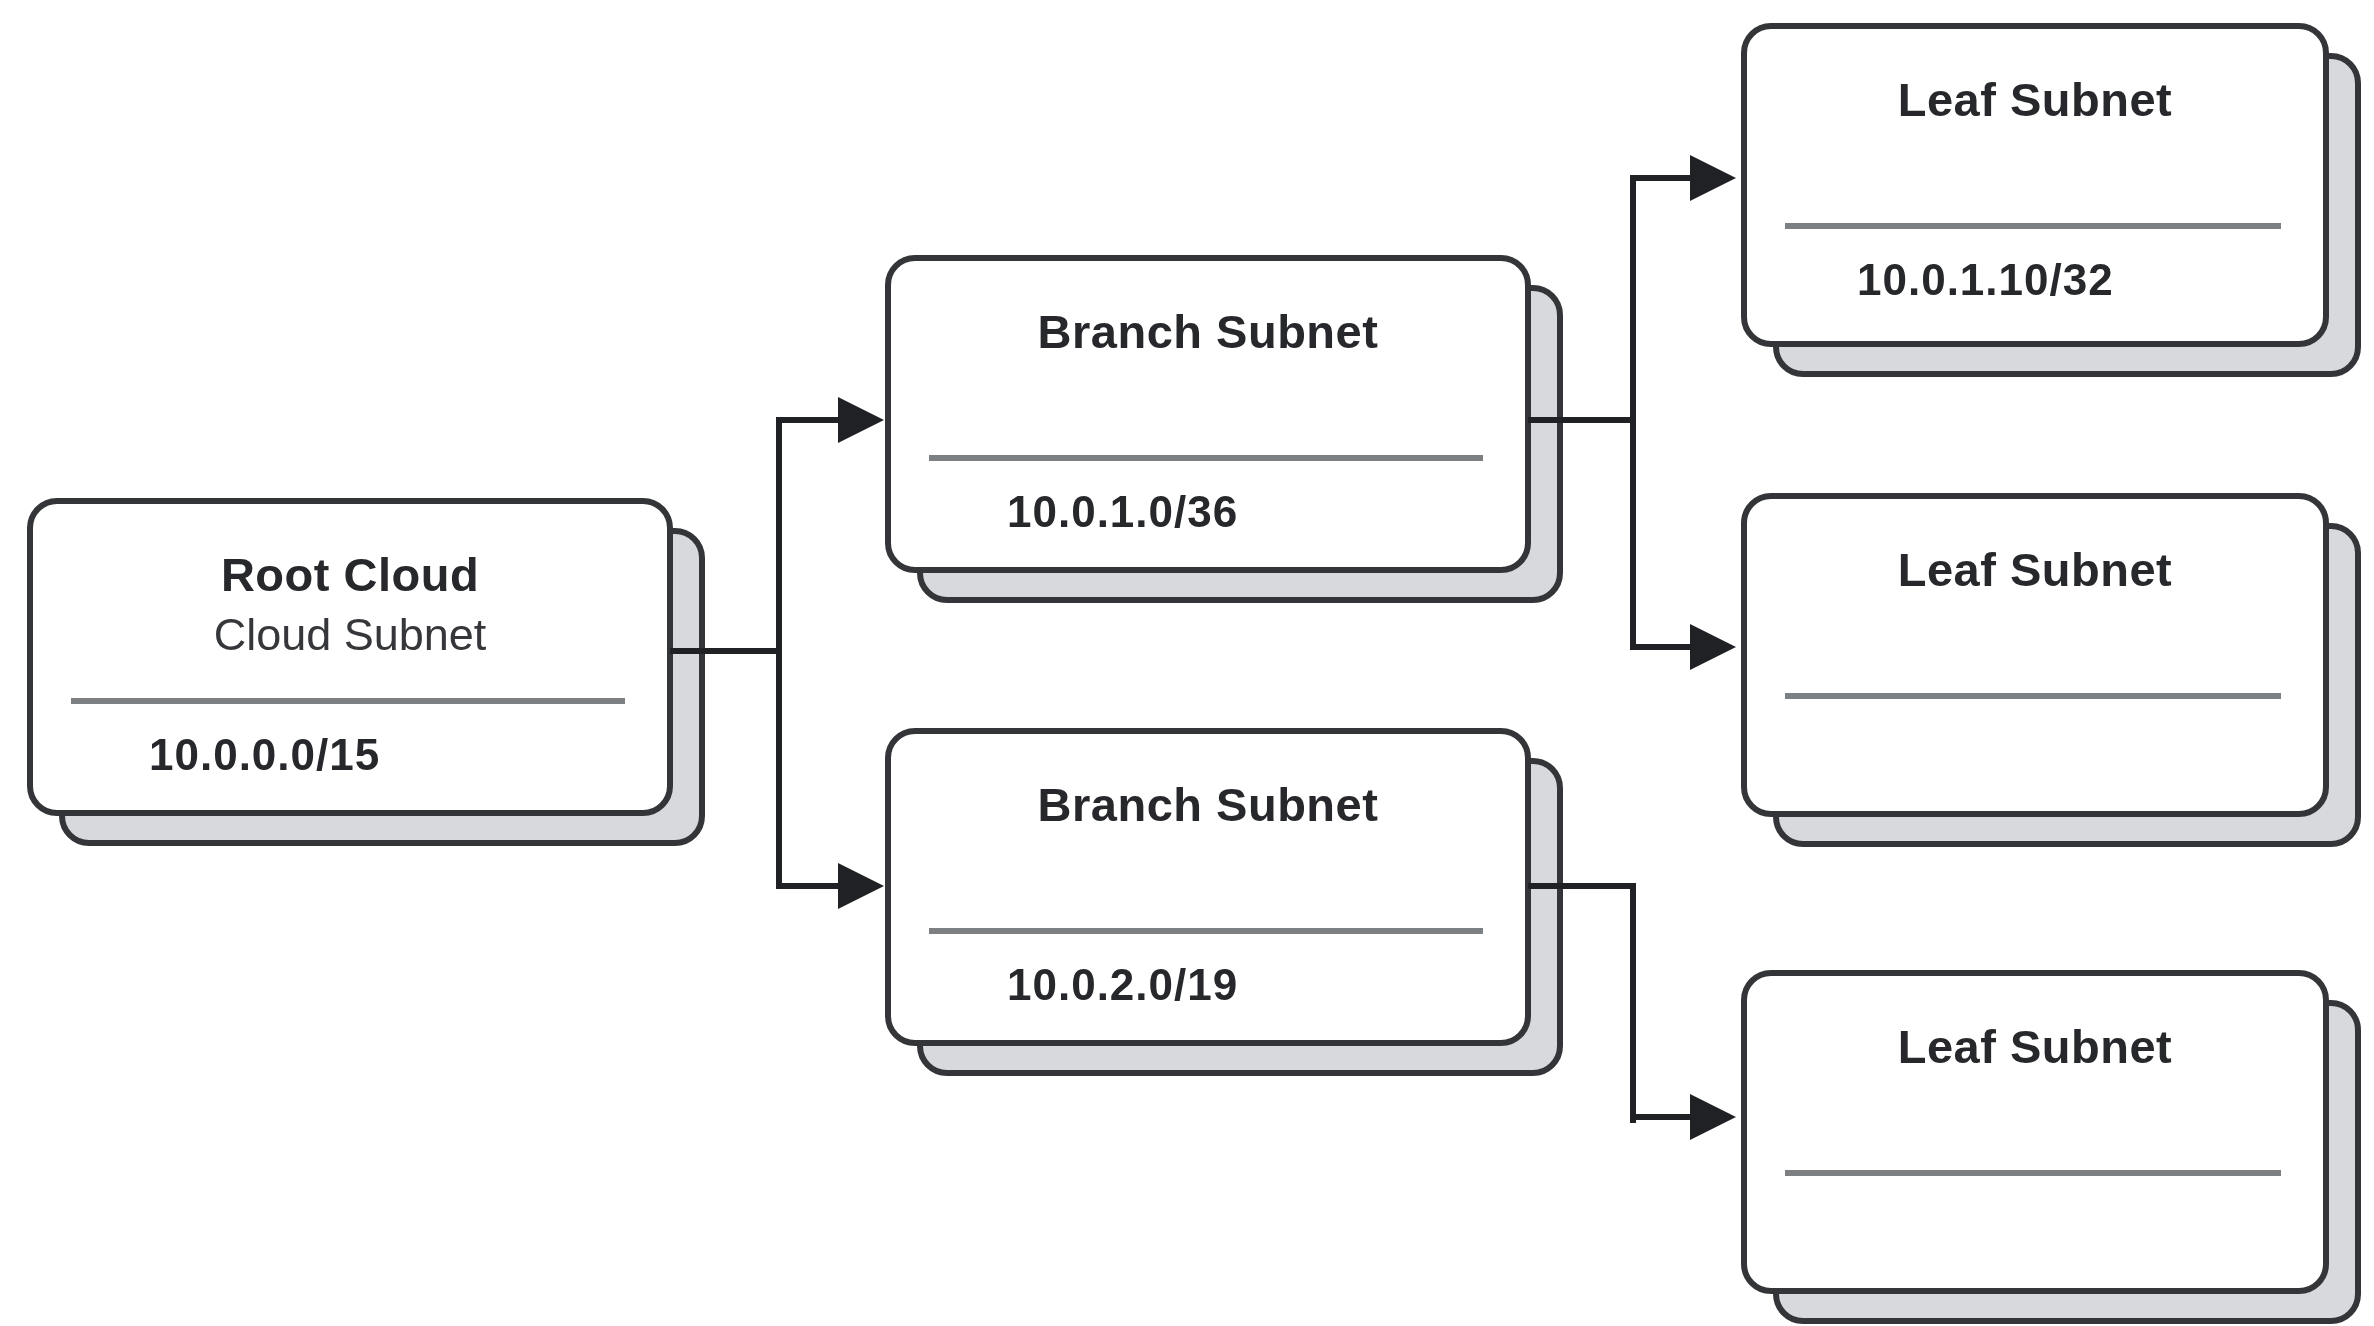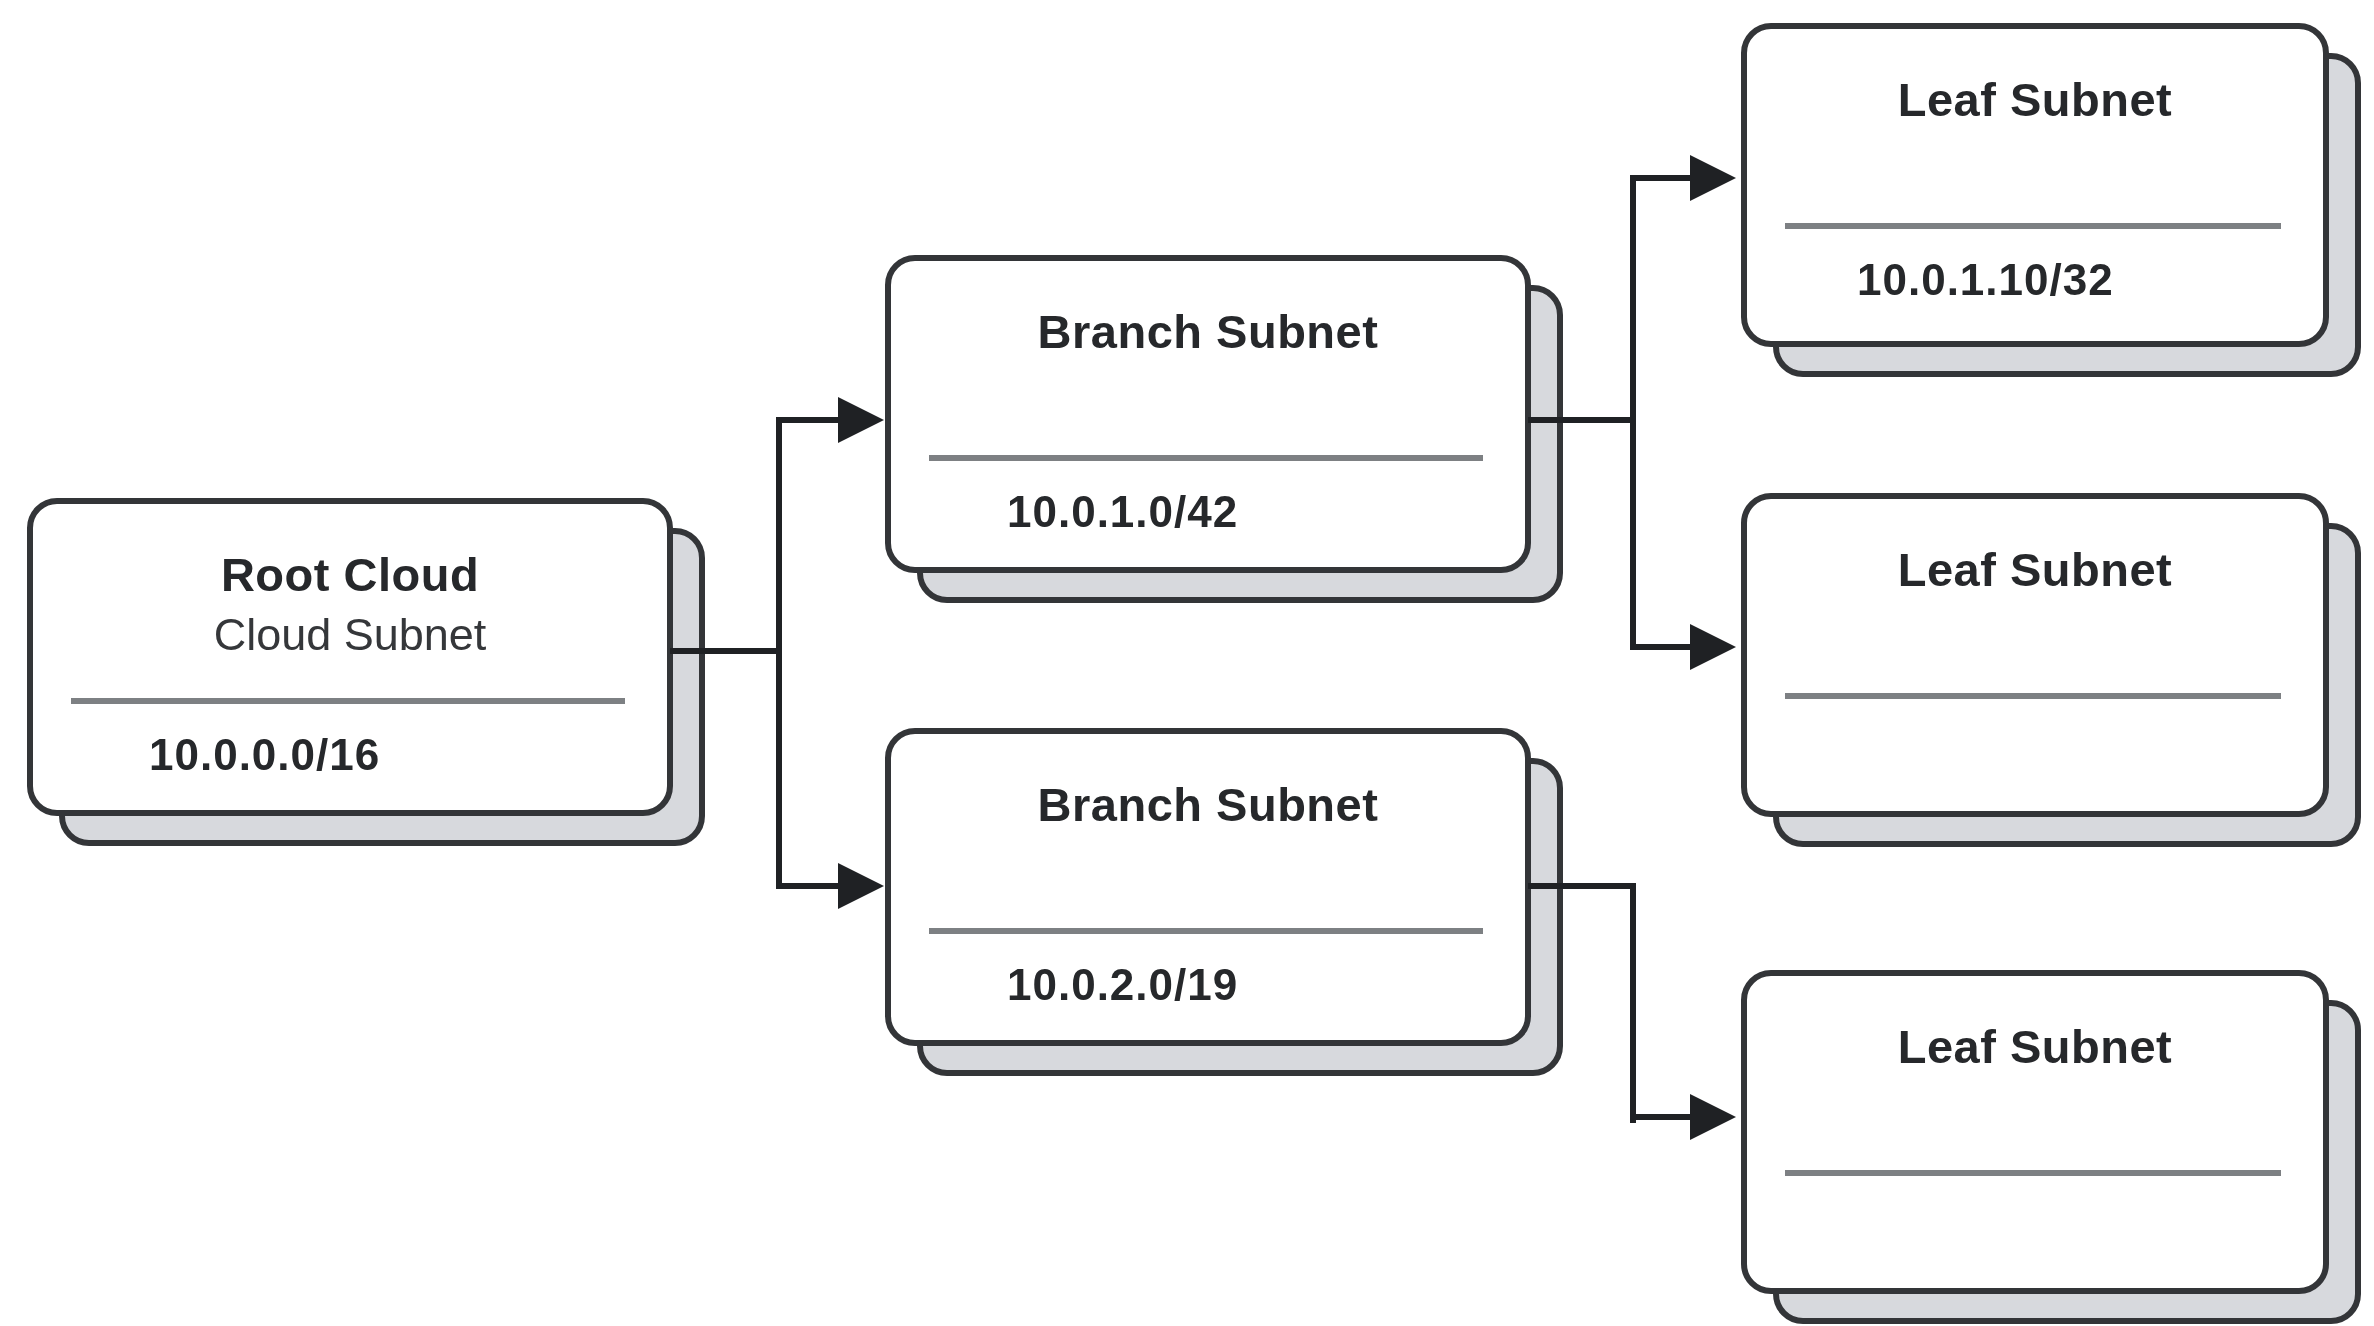--- a/index.html
+++ b/index.html
@@ -80,32 +80,32 @@
 <div class="canvas">
 
   <div class="card" id="card-root">
     <div class="shadow"></div>
     <div class="face">
       <div class="titleblock">
         <div class="title">Root Cloud</div>
         <div class="subtitle">Cloud Subnet</div>
       </div>
       <div class="divider"></div>
-      <div class="ip">10.0.0.0/16</div>
+      <div class="ip">10.0.0.0/15</div>
     </div>
   </div>
 
   <div class="card" id="card-branch1">
     <div class="shadow"></div>
     <div class="face">
       <div class="titleblock">
         <div class="title">Branch Subnet</div>
       </div>
       <div class="divider"></div>
-      <div class="ip">10.0.1.0/42</div>
+      <div class="ip">10.0.1.0/36</div>
     </div>
   </div>
 
   <div class="card" id="card-branch2">
     <div class="shadow"></div>
     <div class="face">
       <div class="titleblock">
         <div class="title">Branch Subnet</div>
       </div>
       <div class="divider"></div>

